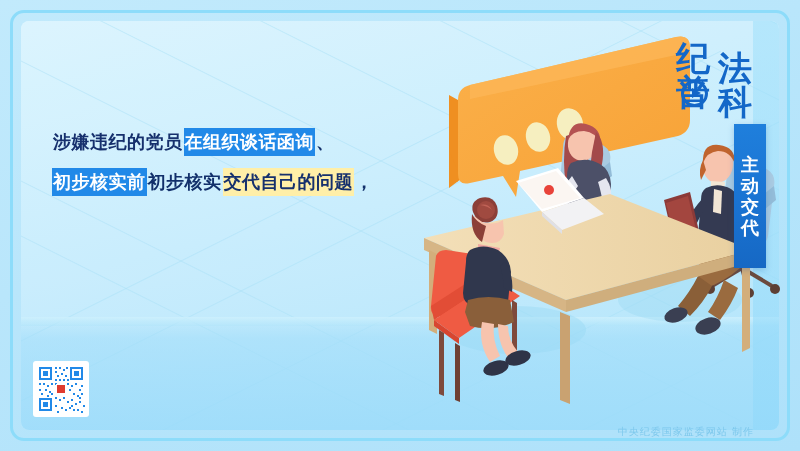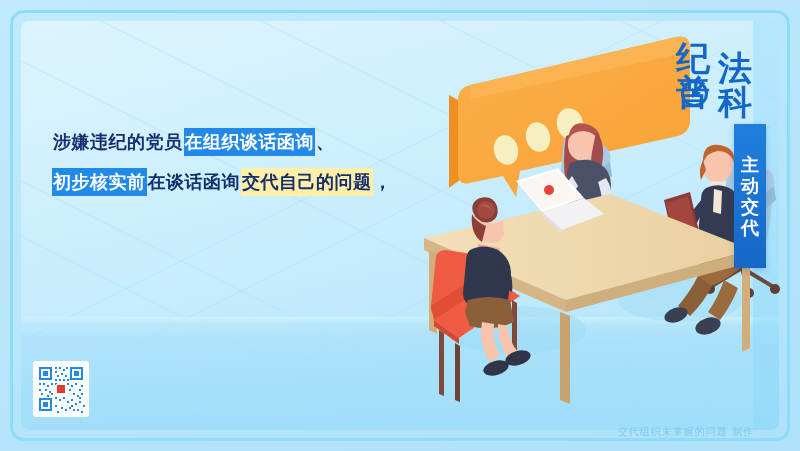--- a/index.html
+++ b/index.html
@@ -331,21 +331,21 @@
 
       <ellipse cx="496" cy="368" rx="13" ry="7" fill="#2f3447" transform="rotate(-16 496 368)"></ellipse>
       <ellipse cx="518" cy="358" rx="13" ry="7" fill="#2f3447" transform="rotate(-16 518 358)"></ellipse>
     </g>
 
   </svg>
   </div>
 
   <div id="text-block">
       <div class="tline"><span class="seg-lead">涉嫌违纪的党员</span><span class="seg-blue">在组织谈话函询</span><span class="seg-plain">、</span></div>
-      <div class="tline"><span class="seg-blue">初步核实前</span><span class="seg-plain">在谈话函询</span><span class="seg-yellow">交代自己的问题</span><span class="seg-plain">，</span></div>
+      <div class="tline"><span class="seg-blue">初步核实前</span><span class="seg-plain">初步核实</span><span class="seg-yellow">交代自己的问题</span><span class="seg-plain">，</span></div>
     </div>
 
   <div id="qr">
     <svg viewBox="0 0 50 50" aria-hidden="true">
       <rect width="50" height="50" fill="#ffffff"></rect>
       <g fill="#2189e8">
 
         <path d="M3 3h13v13H3z"></path>
           <path d="M5 5h9v9H5z" fill="#fff"></path>
           <path d="M7 7h5v5H7z"></path>
@@ -408,21 +408,21 @@
           <rect x="21" y="47" width="2" height="2"></rect>
         <rect x="35" y="41" width="2" height="2"></rect>
           <rect x="43" y="33" width="2" height="2"></rect>
       </g>
 
       <rect x="20" y="20" width="10" height="10" fill="#ffffff"></rect>
       <rect x="21" y="21" width="8" height="8" fill="#e03b2f"></rect>
     </svg>
   </div>
 
-  <div id="footer">交代组织未掌握的问题 制作</div>
+  <div id="footer">中央纪委国家监委网站 制作</div>
 
   <div id="logo">
     <span class="lg-ch" id="lg-ji">纪</span>
     <span class="lg-ch" id="lg-fa">法</span>
     <span class="lg-ch" id="lg-pu">普</span>
     <span class="lg-ch" id="lg-ke">科</span>
     <span id="lg-play"></span>
   </div>
 
   <div id="ribbon">

